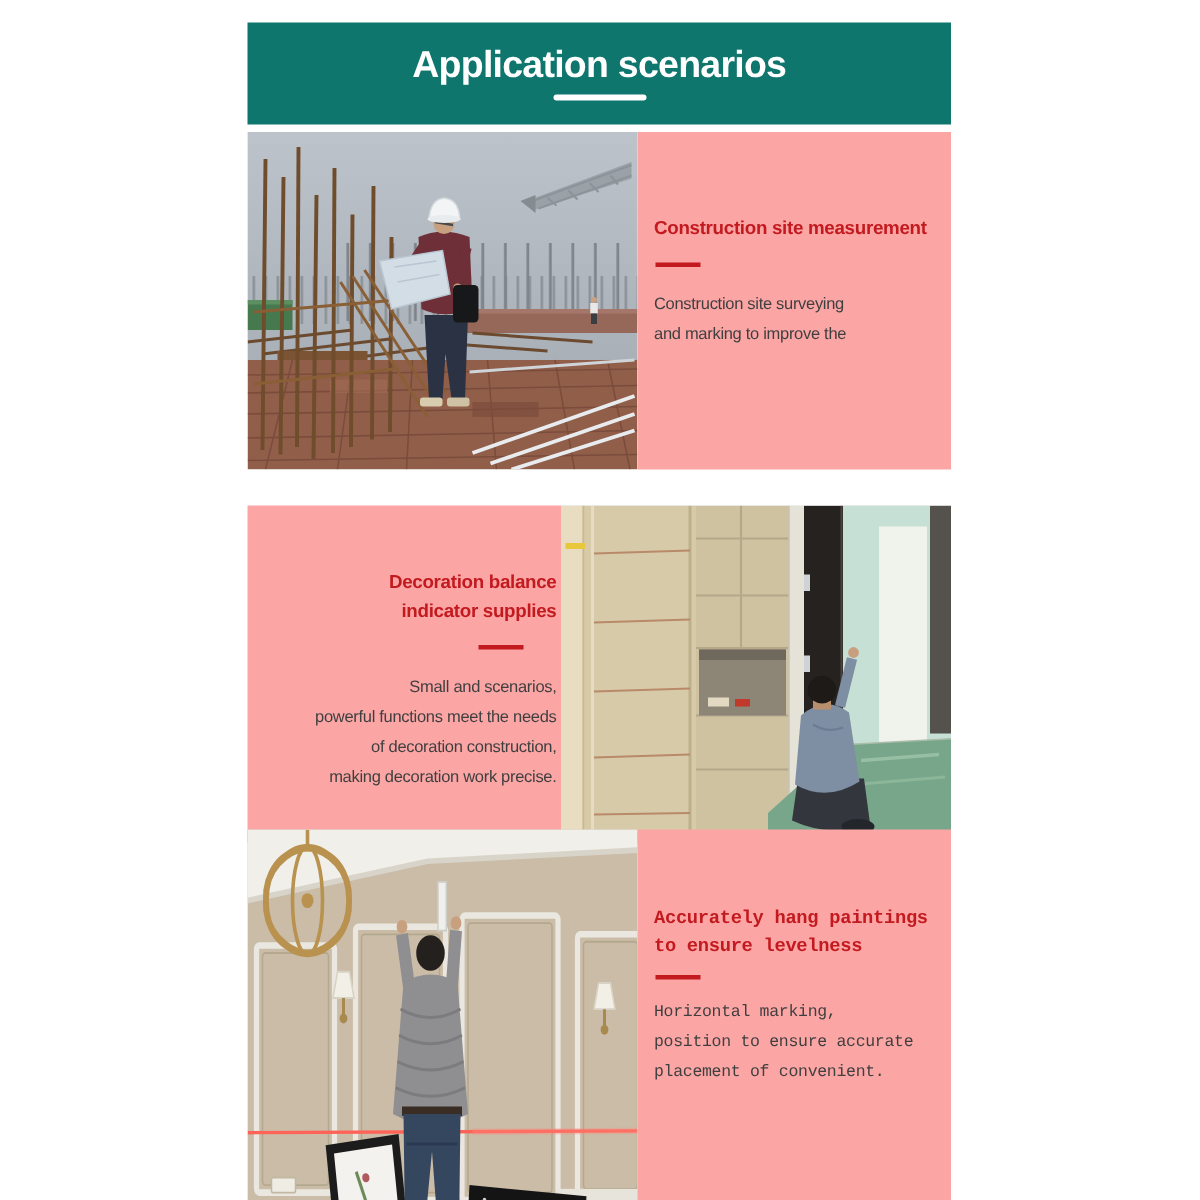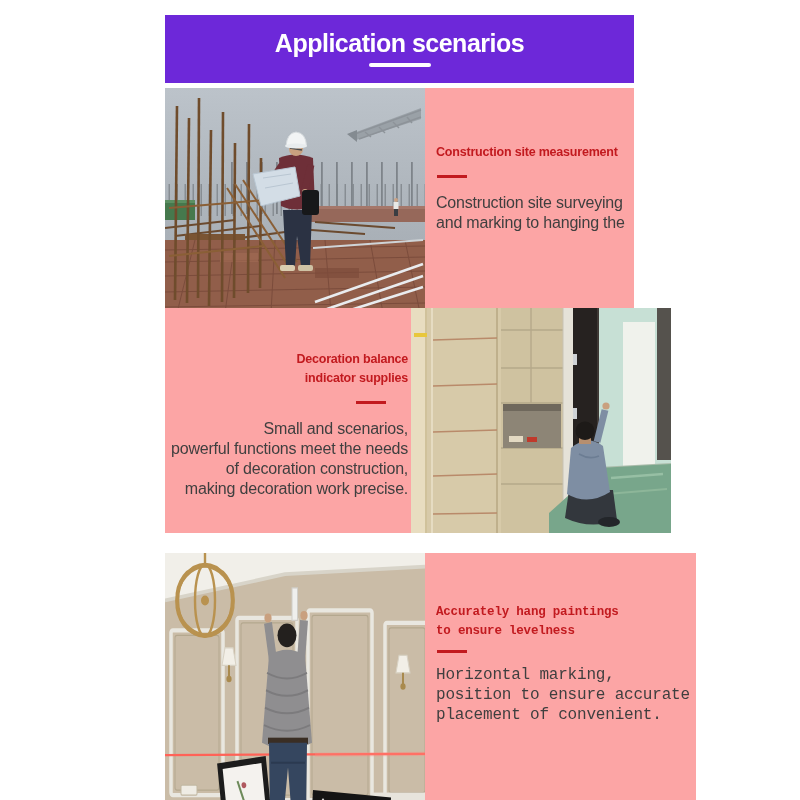--- a/index.html
+++ b/index.html
@@ -3,40 +3,40 @@
 <meta charset="utf-8">
 <style>
   html,body{margin:0;padding:0;background:#ffffff;}
   .canvas{
     position:relative;width:800px;height:800px;background:#ffffff;
     font-family:"Liberation Sans","DejaVu Sans",sans-serif;overflow:hidden;
   }
   
   .banner{
     position:absolute;left:165px;top:15px;width:469px;height:68px;
-    background:#6d28d9;display:flex;flex-direction:column;align-items:center;justify-content:center;
+    background:#0f766e;display:flex;flex-direction:column;align-items:center;justify-content:center;
   }
   .banner-title{color:#ffffff;font-size:25px;font-weight:bold;letter-spacing:-0.5px;line-height:1;}
   .banner-underline{width:62px;height:4px;background:#ffffff;border-radius:2px;margin-top:7px;}
   
   .row{position:absolute;left:165px;width:469px;display:flex;}
   .row-1{top:88px;height:225px;}
-  .row-2{top:308px;height:225px;}
+  .row-2{top:337px;height:225px;}
   .row-3{top:553px;height:282px;font-family:Liberation Mono, monospace;}
   .photo{width:260px;height:100%;flex:none;overflow:hidden;background:#dddddd;}
   .photo svg{display:block;width:100%;height:100%;}
   .panel{flex:1;background:#fca5a5;box-sizing:border-box;}
   .panel-inner{display:flex;flex-direction:column;}
   .align-left .panel-inner{align-items:flex-start;text-align:left;padding:55px 6px 0 11px;}
   .align-right .panel-inner{align-items:flex-end;text-align:right;padding:42px 3px 0 6px;}
   .sec-title{color:#c21a1f;font-weight:bold;font-size:12.5px;letter-spacing:-0.2px;line-height:19px;white-space:nowrap;}
   .dash{width:30px;height:3px;background:#c21a1f;}
   .align-left .dash{margin:13px 0 15px 1px;}
   .align-right .dash{margin:13px 22px 15px 0;}
-  .sec-body{color:#3f3f3f;font-size:16px;letter-spacing:-0.2px;line-height:20px;white-space:nowrap;}
+  .sec-body{color:#3f3f3f;font-size:11px;letter-spacing:-0.2px;line-height:20px;white-space:nowrap;}
   .row-3 .panel-inner{padding-top:50px;}
   .row-3 .dash{margin:9px 0 12px 1px;}
 </style>
 </head>
 <body>
 
 <div class="canvas">
 
   <div class="banner">
     <div class="banner-title">Application scenarios</div>
@@ -155,21 +155,21 @@
           <path d="M121,58 Q122,45 131,44 Q141,45 141.5,58 Z" fill="#f2f4f5" stroke="#d5dadd" stroke-width="1"></path>
           <ellipse cx="131" cy="58" rx="11" ry="2.6" fill="#e8ecee"></ellipse>
         </g>
       </svg>
     </div>
     <div class="panel align-left">
       <div class="panel-inner">
         <div class="sec-title">Construction site measurement</div>
         <div class="dash"></div>
         <div class="sec-body">Construction site surveying</div>
-        <div class="sec-body">and marking to hanging the</div>
+        <div class="sec-body">and marking to improve the</div>
       </div>
     </div>
   </div>
 
   <div class="row row-2">
     <div class="panel align-right">
       <div class="panel-inner">
         <div class="sec-title">Decoration balance</div>
         <div class="sec-title">indicator supplies</div>
         <div class="dash"></div>

